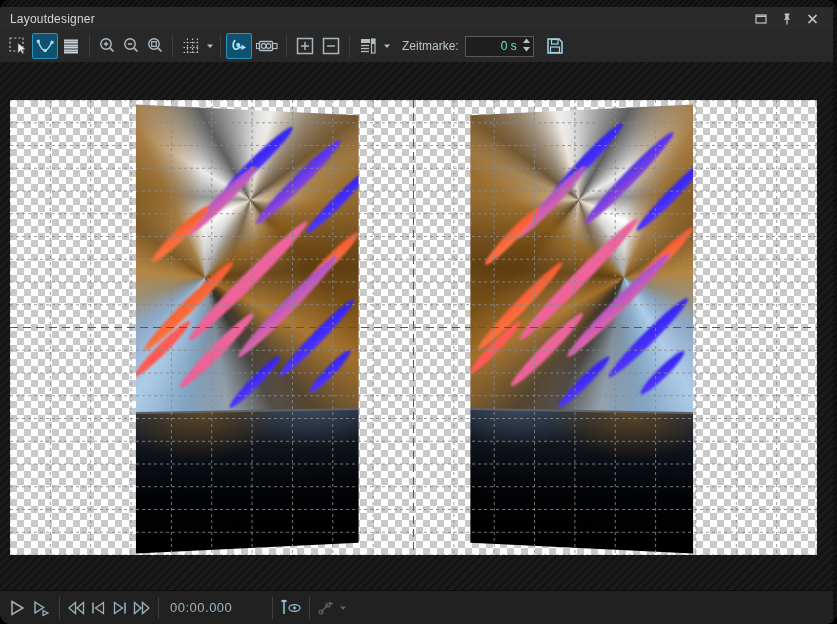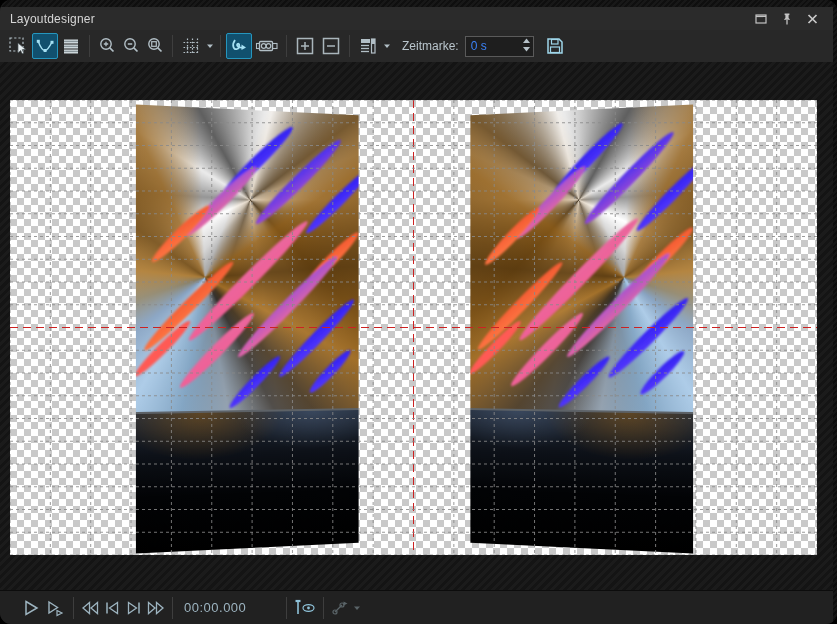--- a/index.html
+++ b/index.html
@@ -22,22 +22,22 @@
   
   .toolbar{position:absolute;top:30px;left:0;width:833px;height:32px;background:#282828;
     display:flex;align-items:center;padding-left:3px;box-sizing:border-box;}
   .tbtn{min-width:24px;height:24px;display:flex;align-items:center;justify-content:center;
     border:1px solid transparent;border-radius:2px;flex:0 0 auto;}
   .tbtn.sel{background:#11506e;border-color:#2596be;}
   .sep{width:1px;height:22px;background:#3e3e3e;margin:0 5px;flex:0 0 auto;}
   .caretbox{width:11px;height:24px;display:flex;align-items:center;justify-content:center;flex:0 0 auto;}
   .zeit-label{color:#b9c5cc;font-size:12px;margin-left:10px;margin-right:6px;white-space:nowrap;}
   .zeit-wrap{position:relative;flex:0 0 auto;}
-  .zeit-input{width:46px;height:17px;background:#1e1e1e;border:1px solid #5a5a5a;color:#3b82f6;
-    font-size:12px;padding:1px 16px 1px 5px;font-family:"Liberation Sans",sans-serif;}
+  .zeit-input{width:46px;height:17px;background:#1e1e1e;border:1px solid #5a5a5a;color:#5eead4;
+    font-size:12px;padding:1px 16px 1px 5px;font-family:"Liberation Sans",sans-serif;text-align:right;}
   .spinner{position:absolute;right:3px;top:2px;display:flex;flex-direction:column;gap:2px;cursor:pointer;}
   .spinner svg{display:block;}
   .savebtn{margin-left:8px;}
 
   
   .canvas{position:absolute;top:62px;left:0;width:833px;height:528px;overflow:hidden;
     background:repeating-linear-gradient(135deg,#1b1b1b 0 3px,#141414 3px 6px);}
   .board{position:absolute;left:10px;top:38px;width:807px;height:455px;
     background:conic-gradient(#c9c9c9 90deg,#ffffff 90deg 180deg,#c9c9c9 180deg 270deg,#ffffff 270deg) 0 0 / 14px 14px;}
   #grid-svg{position:absolute;left:0;top:0;width:807px;height:455px;pointer-events:none;z-index:5;}
@@ -72,21 +72,21 @@
       radial-gradient(ellipse 55% 45% at 78% 0%, rgba(85,105,135,.45), rgba(0,0,0,0) 62%),
       linear-gradient(180deg,#232c3a 0%,#0d1118 30%,#020305 60%,#000 100%);}
   .panel-right .reflect{background:
       radial-gradient(ellipse 60% 55% at 72% 0%, rgba(140,90,20,.55), rgba(0,0,0,0) 62%),
       radial-gradient(ellipse 55% 45% at 22% 0%, rgba(85,105,135,.45), rgba(0,0,0,0) 62%),
       linear-gradient(180deg,#232c3a 0%,#0d1118 30%,#020305 60%,#000 100%);}
   .reflect .streaks{transform:scaleY(-0.46);transform-origin:top;opacity:.3;}
 
   
   .transport{position:absolute;top:590px;left:0;width:833px;height:34px;background:#212121;
-    border-top:1px solid #0c0c0c;display:flex;align-items:center;padding-left:20px;box-sizing:border-box;}
+    border-top:1px solid #0c0c0c;display:flex;align-items:center;padding-left:6px;box-sizing:border-box;}
   .tr-btn{min-width:22px;height:24px;display:flex;align-items:center;justify-content:center;flex:0 0 auto;}
   .timecode{color:#9db4c0;font-size:13px;margin:0 6px;min-width:64px;letter-spacing:.5px;}
   .hidden-defs{position:absolute;width:0;height:0;overflow:hidden;}
 </style>
 </head>
 <body>
 
 <svg class="hidden-defs" aria-hidden="true">
   <defs>
     <linearGradient id="lg-blue" x1="0" y1="1" x2="1" y2="0">

